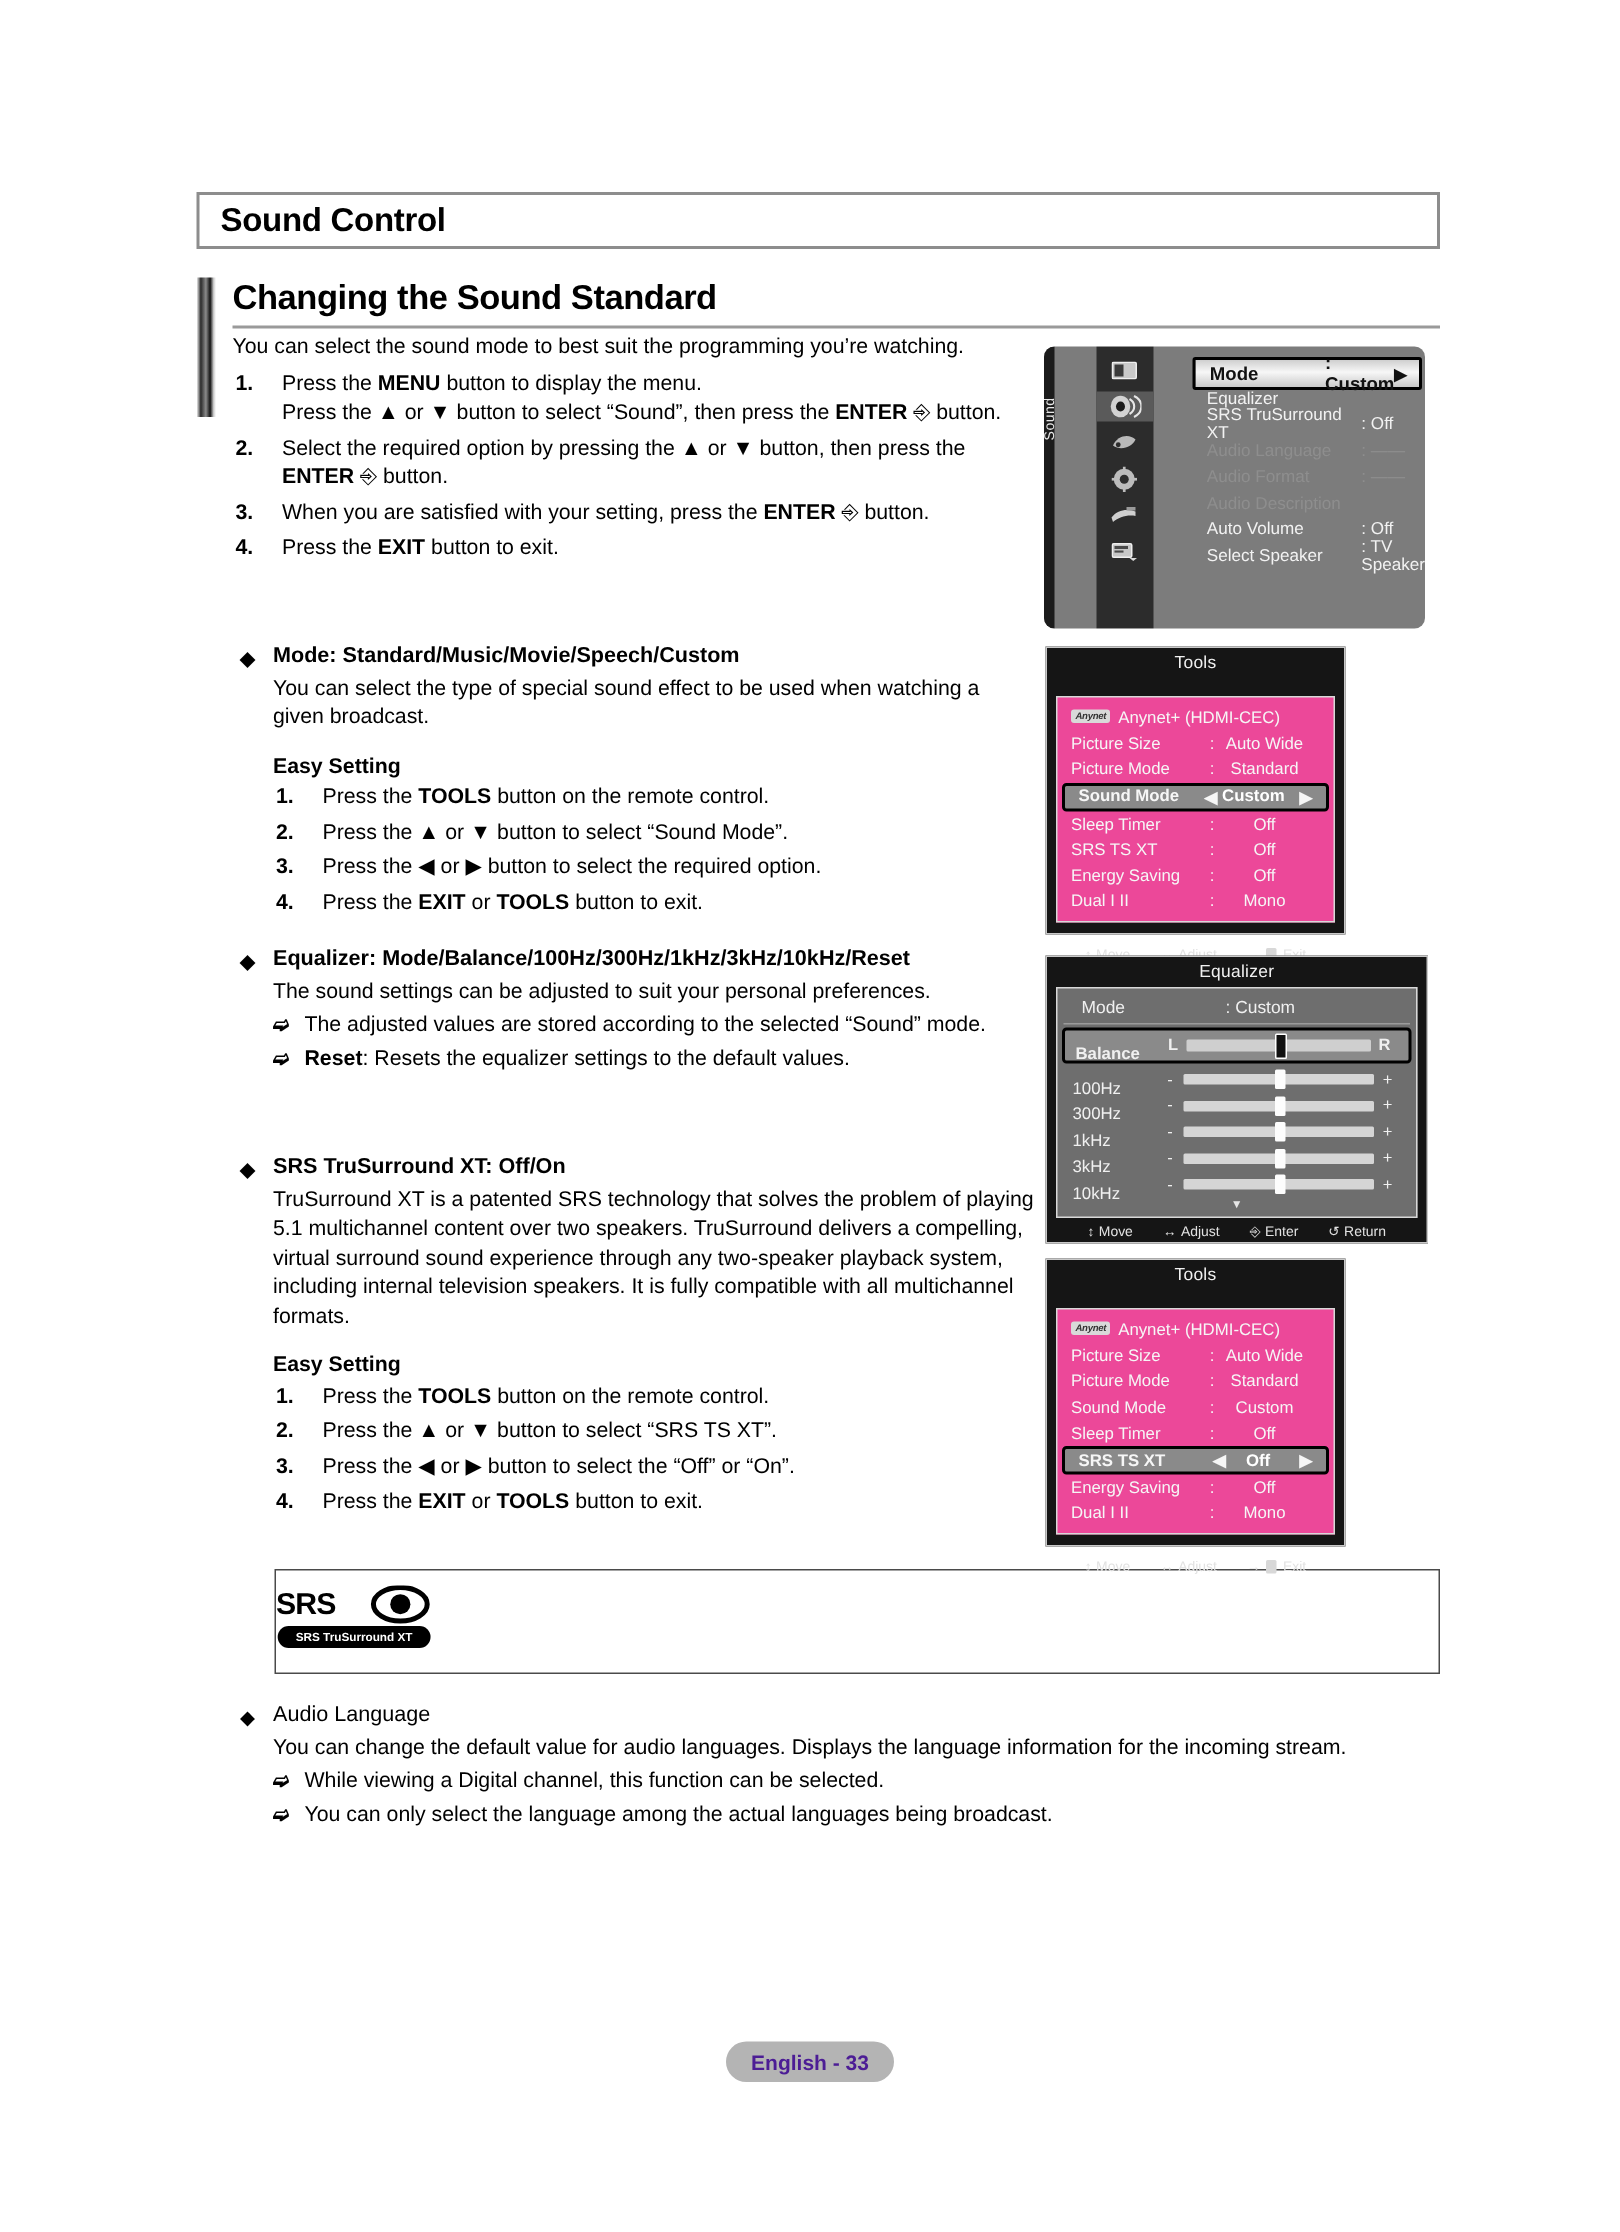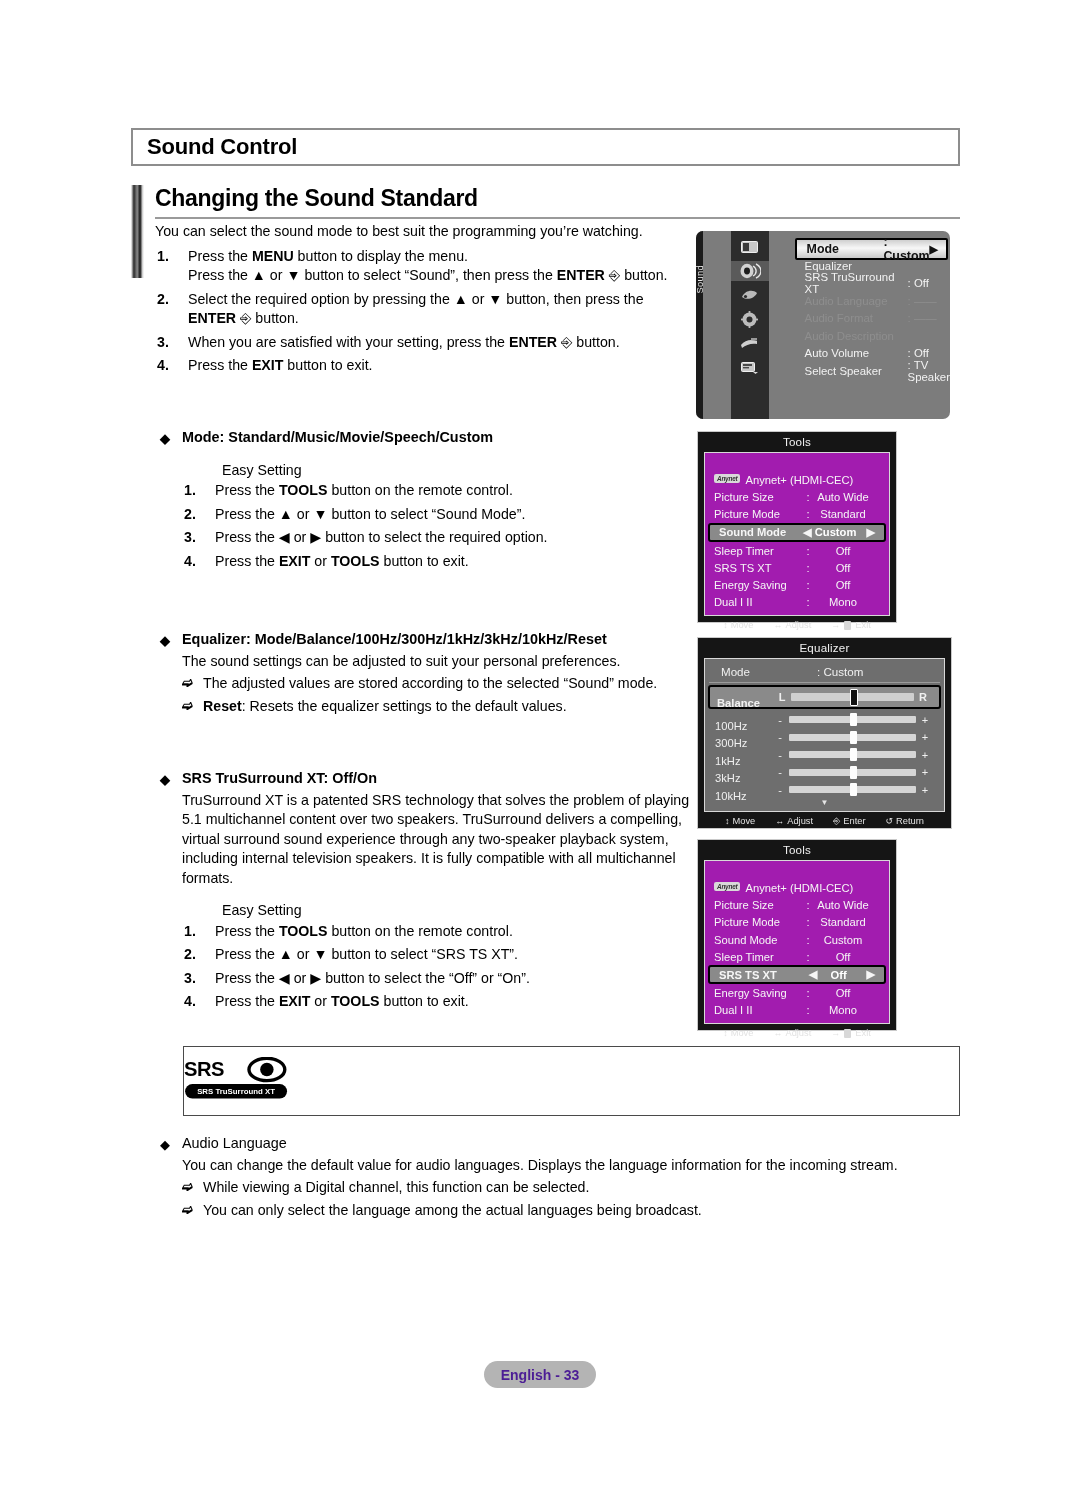--- a/index.html
+++ b/index.html
@@ -119,21 +119,21 @@
     margin-top: 3px;
   }
   .sub-note .arr {
     position: absolute;
     left: 27px;
     top: -1px;
     font-size: 13px;
     font-weight: bold;
   }
 
-  .easy-head { font-weight: normal; margin-top: 13px; margin-bottom: 1px; margin-left: 40px; }
+  .easy-head { font-weight: bold; margin-top: 13px; margin-bottom: 1px; }
 
   
   .srs-box {
     position: absolute;
     left: 183px;
     top: 1046px;
     width: 777px;
     height: 70px;
     border: 1px solid #4a4a4a;
     box-sizing: border-box;
@@ -239,24 +239,24 @@
     box-sizing: border-box;
     color: #f0f0f0;
   }
   .tools-title {
     text-align: center;
     font-size: 11.6px;
     padding: 3px 0 4px;
     letter-spacing: 0.2px;
   }
   .tools-body {
-    background: #a21caf;
+    background: #ec4899;
     border: 1px solid #d8d8d8;
-    margin: 0 6px;
-    padding: 18px 0 4px;
+    margin: 12px 6px;
+    padding: 5px 0 4px;
     position: relative;
   }
   .trow {
     display: flex;
     align-items: center;
     height: 17.3px;
     font-size: 11.2px;
     padding: 0 9px;
     box-sizing: border-box;
     color: #f6f6f6;
@@ -432,20 +432,21 @@
         <span>Press the </span><span class="b">EXIT</span><span> button to exit.</span>
       </li>
     </ol>
   </div>
 
   <div class="bullet-sec" style="top:428px;">
     <div class="bullet-head">
       <span class="dia">◆</span>
       <span>Mode: Standard/Music/Movie/Speech/Custom</span>
     </div>
+    <div class="bullet-body">You can select the type of special sound effect to be used when watching a given broadcast.</div>
     <div class="bullet-body">
       <div class="easy-head">Easy Setting</div>
       <ol class="steps">
         <li>
           <span class="num">1.</span>
           <span>Press the </span><span class="b">TOOLS</span><span> button on the remote control.</span>
         </li>
         <li>
           <span class="num">2.</span>
           <span>Press the ▲ or ▼ button to select “Sound Mode”.</span>

